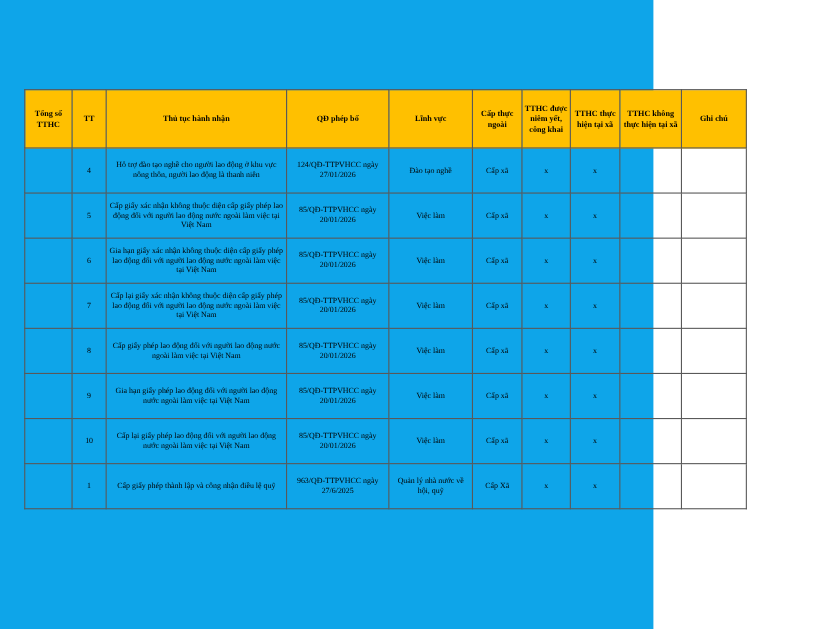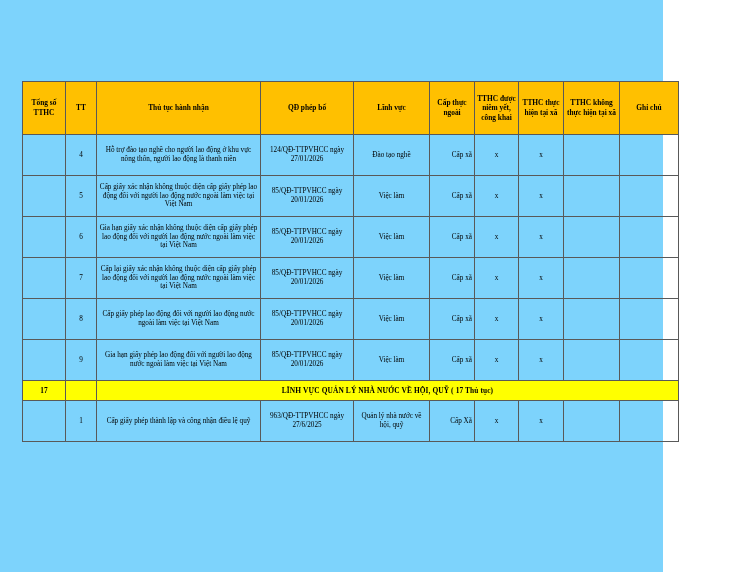--- a/index.html
+++ b/index.html
@@ -9,23 +9,23 @@
   }
   body {
     width: 740px;
     height: 572px;
     font-family: "Liberation Serif", "DejaVu Serif", serif;
     color: #000000;
     overflow: hidden;
   }
   #page {
     position: relative;
-    width: 663px;
+    width: 594px;
     height: 572px;
-    background: #7dd3fc;
+    background: #0ea5e9;
     font-family: Liberation Serif, serif;
   }
   #sheet {
     position: absolute;
     left: 22px;
     top: 81px;
     width: 656px;
   }
   table.grid {
     border-collapse: collapse;
@@ -71,21 +71,21 @@
 
   
   tr.data td {
     height: 38px;
   }
   td.c-total { text-align: center; }
   td.c-tt   { text-align: center; }
   td.c-name { text-align: center;  vertical-align: middle; }
   td.c-qd   { text-align: center; }
   td.c-field{ text-align: center; }
-  td.c-level{ text-align: right; padding-left: 3px; }
+  td.c-level{ text-align: center; padding-left: 3px; }
   td.c-mark { text-align: center; }
   td.c-note { text-align: center; }
 
   
   tr.section td {
     background: #FFFF00;
     font-weight: bold;
     height: 17px;
   }
   tr.section td.sec-num {
@@ -203,26 +203,33 @@
           <td class="c-name">Gia hạn giấy phép lao động đối với người lao động nước ngoài làm việc tại Việt Nam</td>
           <td class="c-qd">85/QĐ-TTPVHCC ngày 20/01/2026</td>
           <td class="c-field">Việc làm</td>
           <td class="c-level">Cấp xã</td>
           <td class="c-mark">x</td>
           <td class="c-mark">x</td>
           <td class="c-mark"></td>
           <td class="c-note"></td>
         </tr>
 
-
-        <tr class="section">
-          <td class="sec-num">17</td>
-          <td></td>
-          <td class="sec-title" colspan="8">LĨNH VỰC QUẢN LÝ NHÀ NƯỚC VỀ HỘI, QUỸ ( 17 Thủ tục)</td>
-        </tr>
+        <tr class="data">
+          <td class="c-total"></td>
+          <td class="c-tt">10</td>
+          <td class="c-name">Cấp lại giấy phép lao động đối với người lao động nước ngoài làm việc tại Việt Nam</td>
+          <td class="c-qd">85/QĐ-TTPVHCC ngày 20/01/2026</td>
+          <td class="c-field">Việc làm</td>
+          <td class="c-level">Cấp xã</td>
+          <td class="c-mark">x</td>
+          <td class="c-mark">x</td>
+          <td class="c-mark"></td>
+          <td class="c-note"></td>
+        </tr>
+
 
         <tr class="data">
           <td class="c-total"></td>
           <td class="c-tt">1</td>
           <td class="c-name">Cấp giấy phép thành lập và công nhận điều lệ quỹ</td>
           <td class="c-qd">963/QĐ-TTPVHCC ngày 27/6/2025</td>
           <td class="c-field">Quản lý nhà nước về hội, quỹ</td>
           <td class="c-level">Cấp Xã</td>
           <td class="c-mark">x</td>
           <td class="c-mark">x</td>

